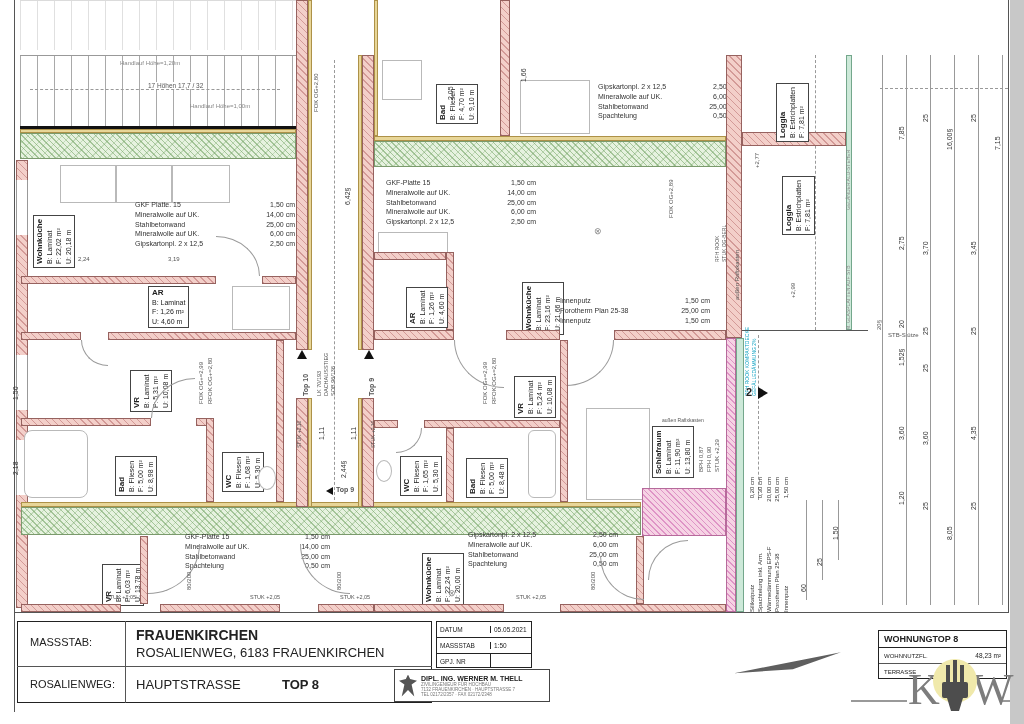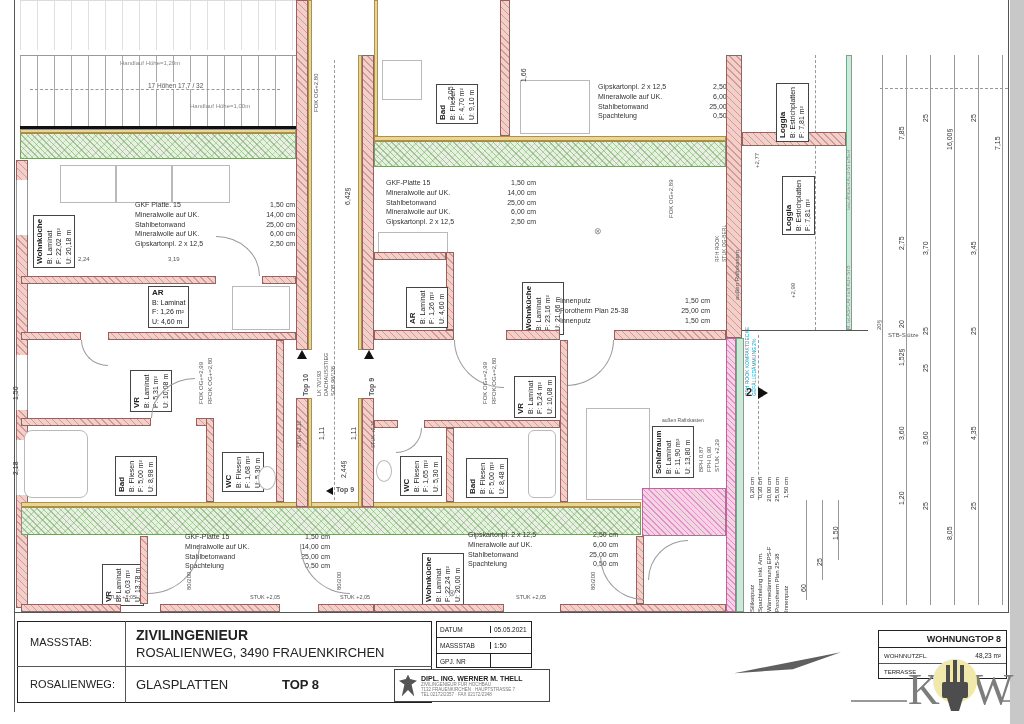--- a/index.html
+++ b/index.html
@@ -466,24 +466,24 @@
   <div class="a dimlab" style="left:970px;top:440px;">4,35</div>
   <div class="a dimlab" style="left:970px;top:510px;">25</div>
   <div class="a dimlab" style="left:994px;top:150px;">7,15</div>
   <div class="a dimlab" style="left:12px;top:475px;">2,18</div>
   <div class="a dimlab" style="left:12px;top:400px;">1,50</div>
 
   <div class="a tbl" style="left:17px;top:621px;width:415px;height:82px;"></div>
   <div class="a ln" style="left:17px;top:666px;width:415px;height:1px;"></div>
   <div class="a ln" style="left:125px;top:621px;width:1px;height:82px;"></div>
   <div class="a" style="left:30px;top:636px;font-size:11px;">MASSSTAB:</div>
-  <div class="a" style="left:136px;top:627px;font-size:14px;font-weight:bold;">ZIVILINGENIEUR</div>
-  <div class="a" style="left:136px;top:645px;font-size:13px;">ROSALIENWEG, 3490 FRAUENKIRCHEN</div>
+  <div class="a" style="left:136px;top:627px;font-size:14px;font-weight:bold;">FRAUENKIRCHEN</div>
+  <div class="a" style="left:136px;top:645px;font-size:13px;">ROSALIENWEG, 6183 FRAUENKIRCHEN</div>
   <div class="a" style="left:30px;top:678px;font-size:11px;">ROSALIENWEG:</div>
-  <div class="a" style="left:136px;top:677px;font-size:13px;">GLASPLATTEN</div>
+  <div class="a" style="left:136px;top:677px;font-size:13px;">HAUPTSTRASSE</div>
   <div class="a" style="left:282px;top:677px;font-size:13px;font-weight:bold;">TOP 8</div>
 
   <div class="a tbl" style="left:436px;top:621px;width:96px;height:47px;border-width:1px;">
     <div style="display:flex;border-bottom:1px solid #222;height:15px;align-items:center;">
       <span style="width:50px;padding-left:3px;font-size:6.5px;">DATUM</span>
       <span style="border-left:1px solid #222;padding-left:3px;font-size:6.5px;flex:1;">05.05.2021</span>
     </div>
     <div style="display:flex;border-bottom:1px solid #222;height:15px;align-items:center;">
       <span style="width:50px;padding-left:3px;font-size:6.5px;">MASSSTAB</span>
       <span style="border-left:1px solid #222;padding-left:3px;font-size:6.5px;flex:1;">1:50</span>
@@ -502,21 +502,21 @@
       <div style="font-size:4.5px;color:#777;">7132 FRAUENKIRCHEN · HAUPTSTRASSE 7</div>
       <div style="font-size:4.5px;color:#777;">TEL 02172/2357 · FAX 02172/2348</div>
     </div>
   </div>
 
   <svg class="a" style="left:735px;top:645px;transform:rotate(6deg);" width="110" height="45">
     <polygon points="0,34 104,2 58,24 104,16" fill="#5f5f5f"></polygon>
   </svg>
 
   <div class="a tbl" style="left:878px;top:630px;width:129px;height:49px;">
-    <div style="display:flex;justify-content:flex-end;border-bottom:1.5px solid #222;height:16px;align-items:center;padding:0 5px;">
+    <div style="display:flex;justify-content:flex-start;border-bottom:1.5px solid #222;height:16px;align-items:center;padding:0 5px;">
       <span style="font-size:9px;font-weight:bold;">WOHNUNG</span>
       <span style="font-size:9px;font-weight:bold;">TOP 8</span>
     </div>
     <div style="display:flex;justify-content:space-between;border-bottom:1px solid #555;height:15px;align-items:center;padding:0 5px;">
       <span style="font-size:6px;">WOHNNUTZFL.</span>
       <span style="font-size:6.5px;">48,23 m²</span>
     </div>
     <div style="display:flex;justify-content:space-between;height:15px;align-items:center;padding:0 5px;">
       <span style="font-size:6px;">TERRASSE</span>
       <span style="font-size:6.5px;"></span>

